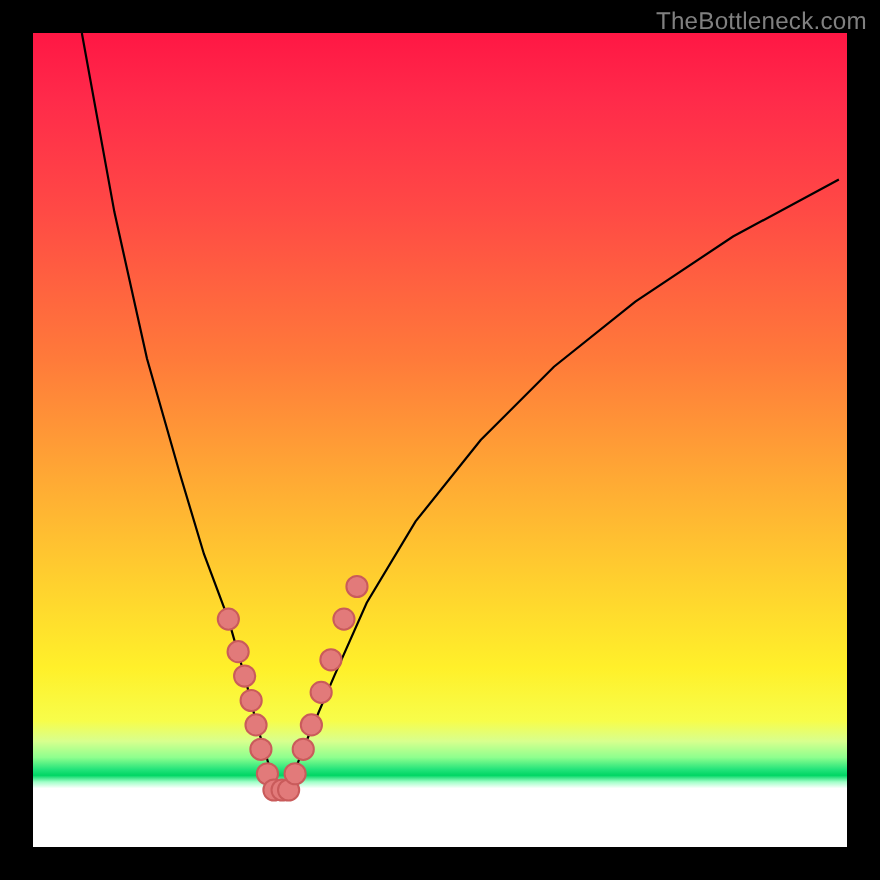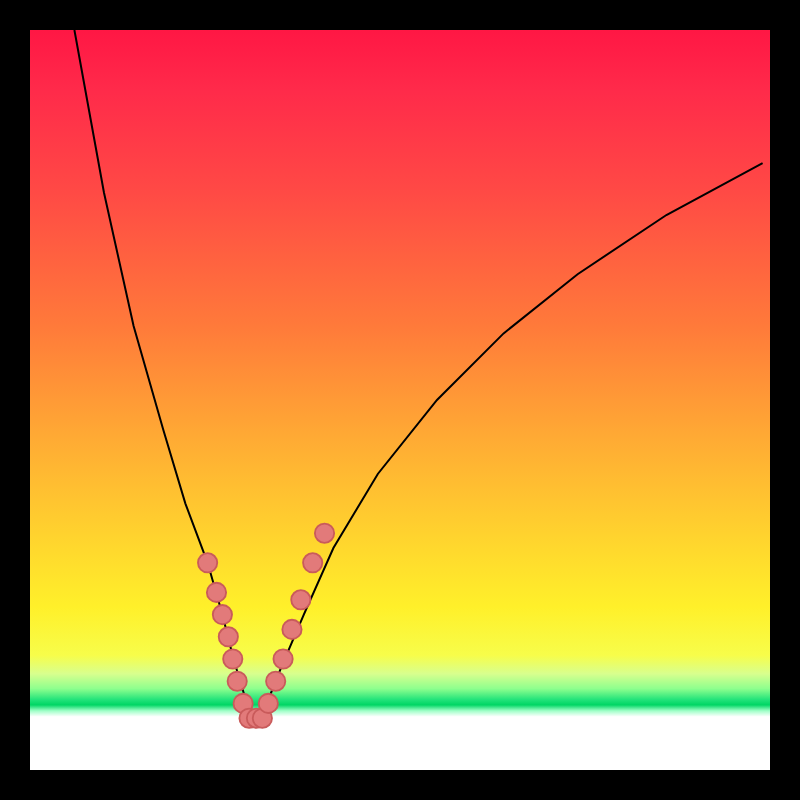--- a/index.html
+++ b/index.html
@@ -86,14 +86,15 @@
           <circle cx="33.20" cy="88.00" r="1.3" fill="#e27a7a" stroke="#c95b5b" stroke-width="0.25"></circle>
           <circle cx="34.20" cy="85.00" r="1.3" fill="#e27a7a" stroke="#c95b5b" stroke-width="0.25"></circle>
           <circle cx="35.40" cy="81.00" r="1.3" fill="#e27a7a" stroke="#c95b5b" stroke-width="0.25"></circle>
           <circle cx="36.60" cy="77.00" r="1.3" fill="#e27a7a" stroke="#c95b5b" stroke-width="0.25"></circle>
           <circle cx="38.20" cy="72.00" r="1.3" fill="#e27a7a" stroke="#c95b5b" stroke-width="0.25"></circle>
           <circle cx="39.80" cy="68.00" r="1.3" fill="#e27a7a" stroke="#c95b5b" stroke-width="0.25"></circle>
         </g>
     </svg>
   </div>
 
+  <div class="watermark">TheBottleneck.com</div>
 
 </div>
 
 </body></html>

